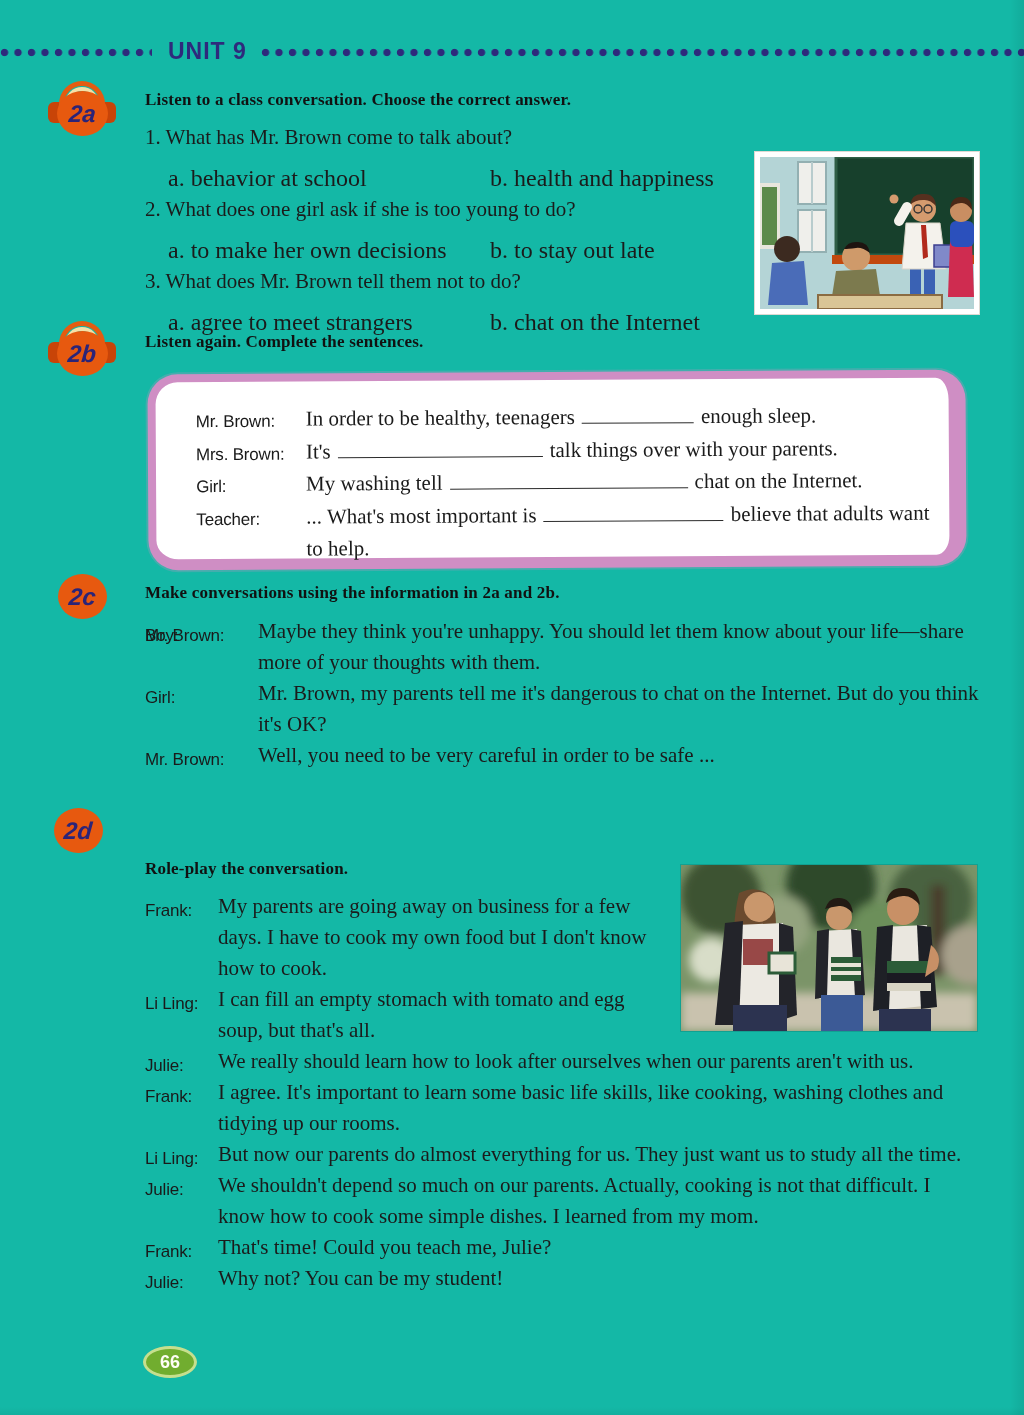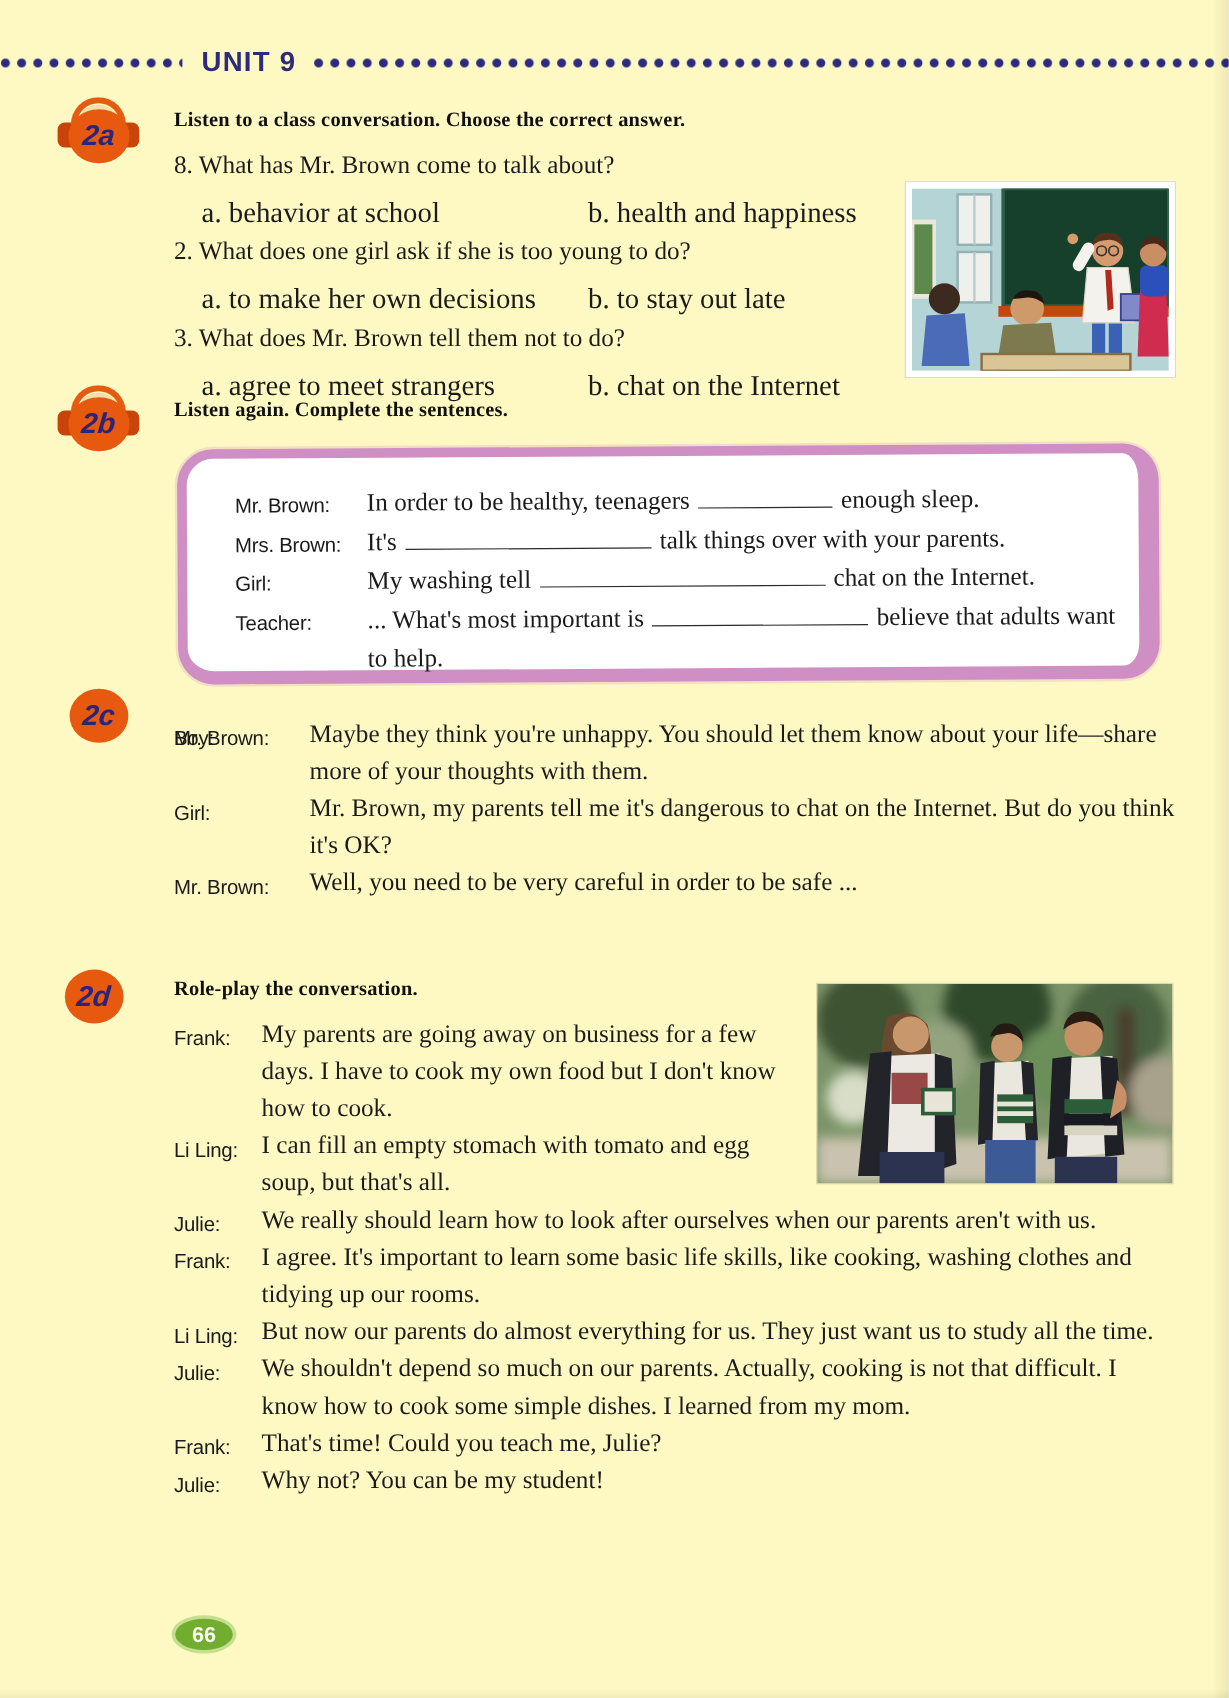--- a/index.html
+++ b/index.html
@@ -1,18 +1,18 @@
 <!DOCTYPE html>
 <html><head>
 <meta charset="utf-8">
 <style>
   html,body{margin:0;padding:0;background:#e9e8e4;}
   .page{
     position:relative; width:1024px; height:1415px; margin:0 auto;
-    background:#fef9c3; overflow:hidden;
+    background:#14b8a6; overflow:hidden;
     font-family:"Liberation Serif", serif; color:#1b1b1b;
   }
   .edge-shade{position:absolute; right:0; top:0; width:14px; height:100%;
     background:linear-gradient(to right, rgba(0,0,0,0), rgba(0,0,0,0.07)); pointer-events:none;}
   .bottom-shade{position:absolute; left:0; bottom:0; width:100%; height:8px;
     background:linear-gradient(to bottom, rgba(0,0,0,0), rgba(0,0,0,0.05)); pointer-events:none;}
 
   
   .unit-header{position:absolute; left:0; top:40px; width:1024px; height:24px;
     display:flex; align-items:center;}
@@ -71,21 +71,21 @@
   .classroom{left:755px; top:152px; width:214px; height:152px; border:5px solid #fff; box-sizing:content-box;}
   .photo{float:right; width:296px; height:166px; margin:6px 0 14px 18px;
     box-shadow:0 0 0 1px rgba(0,0,0,0.12);}
 
   
   .page-badge{position:absolute; left:143px; top:1346px; width:54px; height:32px;
     background:#71ad2f; border:3px solid #c6df8e; border-radius:50%;
     display:flex; align-items:center; justify-content:center; box-sizing:border-box;}
   .page-badge span{font-family:"Liberation Sans", sans-serif; font-weight:bold; font-size:18px; color:#fdfdf4;}
 
-  .sec-2d-body{width:832px;}
+  .sec-2d-body{width:832px;margin-top:45px;}
   .sec-2d-body .sec-title{margin-bottom:12px;}
 </style>
 </head>
 <body>
 
 <div class="page">
 
   <div class="unit-header">
     <span class="dots left"></span>
     <span class="unit-label">UNIT 9</span>
@@ -97,21 +97,21 @@
     <span class="ab-cup r"></span>
     <span class="ab-band"></span>
     <span class="ab-circle">
       <span class="badge-num">2a</span>
     </span>
   </div>
 
   <div class="sec" style="left:145px; top:90px; width:690px;">
     <h2 class="sec-title">Listen to a class conversation. Choose the correct answer.</h2>
     <div class="questions">
-      <div class="q-line">8. What has Mr. Brown come to talk about?</div>
+      <div class="q-line">1. What has Mr. Brown come to talk about?</div>
       <div class="opts">
         <span class="opt-a">a. behavior at school</span><span class="opt-b">b. health and happiness</span>
       </div>
       <div class="q-line">2. What does one girl ask if she is too young to do?</div>
       <div class="opts">
         <span class="opt-a">a. to make her own decisions</span><span class="opt-b">b. to stay out late</span>
       </div>
       <div class="q-line">3. What does Mr. Brown tell them not to do?</div>
       <div class="opts">
         <span class="opt-a">a. agree to meet strangers</span><span class="opt-b">b. chat on the Internet</span>
@@ -192,20 +192,21 @@
         <span>... What's most important is</span><span class="blank" style="width:180px;"></span><span>believe that adults want to help.</span>
       </div>
     </div>
   </div>
 
   <div class="dot-badge" style="left:58px; top:574px;">
     <span class="badge-num">2c</span>
   </div>
 
   <div class="sec c2" style="left:145px; top:583px; width:862px;">
+    <h2 class="sec-title">Make conversations using the information in 2a and 2b.</h2>
     <div style="height:13px;"></div>
     <div class="dlg-row">
       <span class="sp-label">Boy:</span>
     </div>
     <div class="dlg-row">
       <span class="sp-label">Mr. Brown:</span>
       <span>Maybe they think you're unhappy. You should let them know about your life—share more of your thoughts with them.</span>
     </div>
     <div class="dlg-row">
       <span class="sp-label">Girl:</span>

